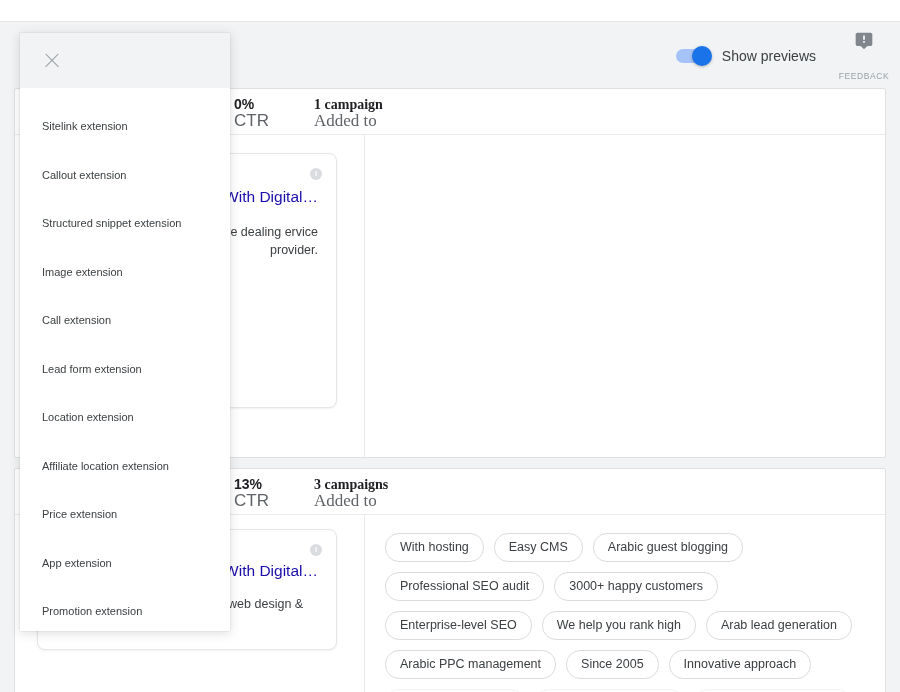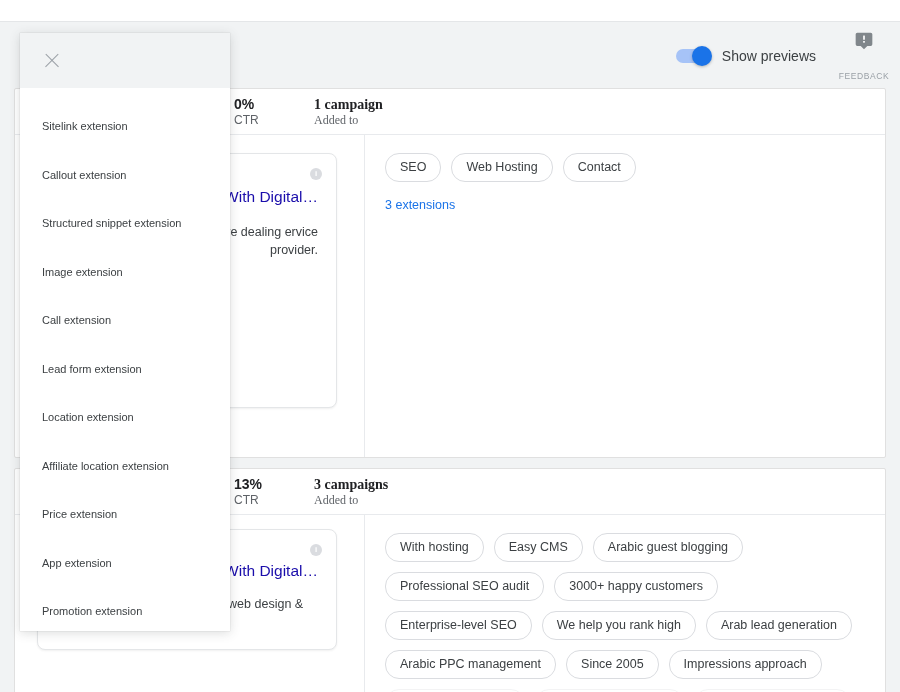--- a/index.html
+++ b/index.html
@@ -58,21 +58,21 @@
   #card1 { top: 88px; height: 370px; }
   #card2 { top: 468px; height: 230px; }
 
   .stats-row {
     height: 46px; display: flex; align-items: center;
     padding-left: 42px; gap: 0;
     border-bottom: 1px solid #e8eaed;
   }
   .stat { display: flex; flex-direction: column; justify-content: center; }
   .stat .v { font-size: 14px; font-weight: bold; color: #202124; line-height: 17px; }
-  .stat .l { font-size: 12px; color: #5f6368; line-height: 15px; }
+  .stat .l { font-size: 17px; color: #5f6368; line-height: 15px; }
   .stat-impr { width: 85px; }
   .stat-clicks { width: 92px; }
   .stat-ctr { width: 80px; }
   .stat-added { width: 160px; font-family: Liberation Serif, serif; }
 
   .body-row { display: flex; height: calc(100% - 46px); }
   .preview-col {
     width: 350px; padding: 18px 0 0 22px; position: relative;
     border-right: 1px solid #e8eaed;
   }
@@ -204,28 +204,20 @@
         <div class="ad-card">
           <div class="ad-info">
               <span>i</span>
             </div>
           <div class="ad-title">Jordan | With Digital…</div>
           <div class="ad-desc">design &amp; digital . We are dealing ervice provider.</div>
         </div>
         <div class="preview-caption">site</div>
       </div>
 
-      <div class="chips-col">
-        <div class="chips">
-          <span class="chip">SEO</span>
-          <span class="chip">Web Hosting</span>
-          <span class="chip">Contact</span>
-        </div>
-        <div class="ext-link">3 extensions</div>
-      </div>
     </div>
   </div>
 
   <div class="card" id="card2">
 
     <div class="stats-row">
       <div class="stat stat-impr">
         <span class="v">16</span>
         <span class="l">Impressions</span>
       </div>
@@ -259,21 +251,21 @@
           <span class="chip">With hosting</span>
           <span class="chip">Easy CMS</span>
           <span class="chip">Arabic guest blogging</span>
           <span class="chip">Professional SEO audit</span>
           <span class="chip">3000+ happy customers</span>
           <span class="chip">Enterprise-level SEO</span>
           <span class="chip">We help you rank high</span>
           <span class="chip">Arab lead generation</span>
           <span class="chip">Arabic PPC management</span>
           <span class="chip">Since 2005</span>
-          <span class="chip">Impressions approach</span>
+          <span class="chip">Innovative approach</span>
           <span class="chip faded">Arabic SEO experts</span>
           <span class="chip faded">Arabic content writing</span>
           <span class="chip faded">Technical SEO experts</span>
         </div>
       </div>
     </div>
   </div>
 
   <div class="menu">
     <div class="menu-header">

